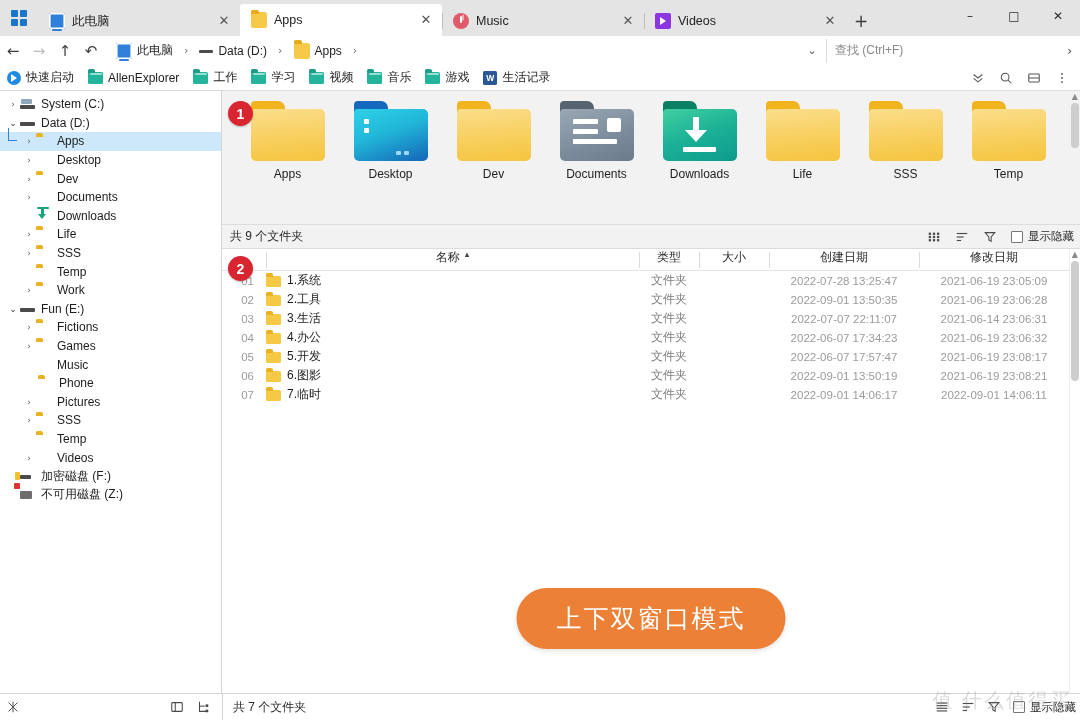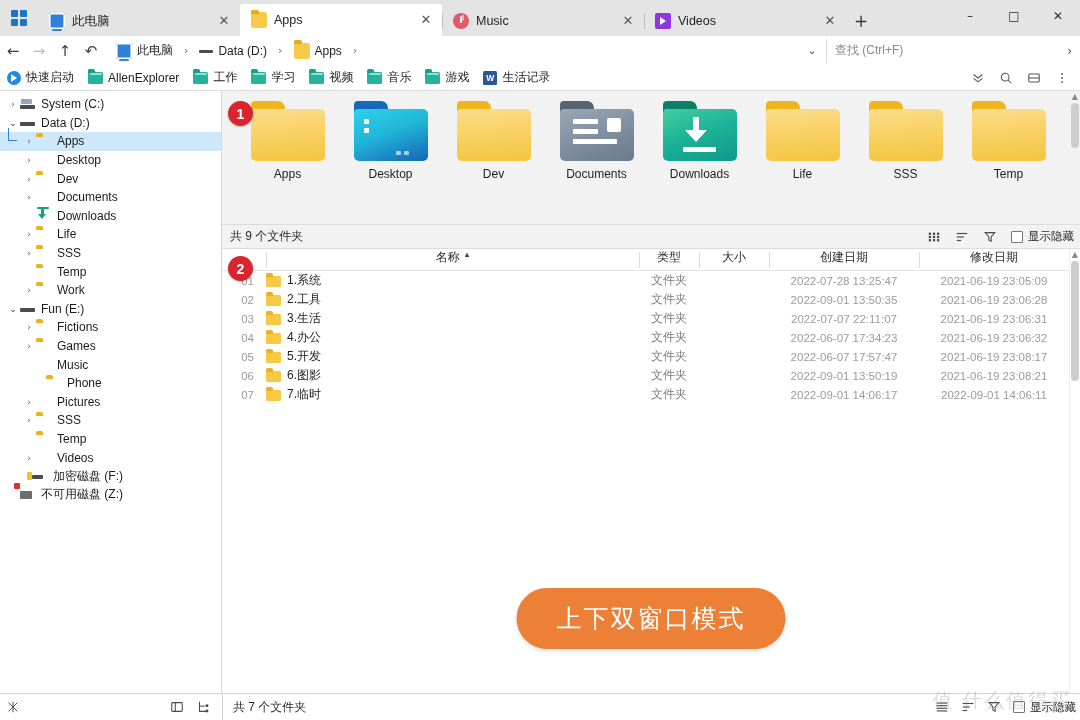--- a/index.html
+++ b/index.html
@@ -419,21 +419,21 @@
       <div class="tree-row" style="padding-left:22px">
         <span class="chev">›</span>
         <span class="ticon"><span class="y-folder"></span></span>
         <span class="tlabel">Games</span>
       </div>
       <div class="tree-row" style="padding-left:22px">
         <span class="chev"></span>
         <span class="ticon"><span class="sb-music"></span></span>
         <span class="tlabel">Music</span>
       </div>
-      <div class="tree-row" style="padding-left:32px">
+      <div class="tree-row" style="padding-left:24px">
         <span class="chev"></span>
         <span class="ticon"><span class="y-folder"></span></span>
         <span class="tlabel">Phone</span>
       </div>
       <div class="tree-row" style="padding-left:22px">
         <span class="chev">›</span>
         <span class="ticon"><span class="sb-pic"></span></span>
         <span class="tlabel">Pictures</span>
       </div>
       <div class="tree-row" style="padding-left:22px">
@@ -444,21 +444,21 @@
       <div class="tree-row" style="padding-left:22px">
         <span class="chev"></span>
         <span class="ticon"><span class="y-folder"></span></span>
         <span class="tlabel">Temp</span>
       </div>
       <div class="tree-row" style="padding-left:22px">
         <span class="chev">›</span>
         <span class="ticon"><span class="sb-vid"></span></span>
         <span class="tlabel">Videos</span>
       </div>
-      <div class="tree-row" style="padding-left:18px">
+      <div class="tree-row" style="padding-left:6px">
         <span class="chev"></span>
         <span class="ticon"><span class="sb-lock"></span></span>
         <span class="tlabel">加密磁盘 (F:)</span>
       </div>
       <div class="tree-row" style="padding-left:6px">
         <span class="chev"></span>
         <span class="ticon"><span class="sb-bad"></span></span>
         <span class="tlabel">不可用磁盘 (Z:)</span>
       </div>
     </div>
@@ -628,21 +628,21 @@
           </div>
           <div class="frow">
             <span class="idx">03</span>
             <span class="nm">
               <span class="y-folder"></span>
               <span>3.生活</span>
             </span>
             <span class="ty">文件夹</span>
             <span class="sz"></span>
             <span class="md">2022-07-07  22:11:07</span>
-            <span class="cd">2021-06-19  23:06:31</span>
+            <span class="cd">2021-06-14  23:06:31</span>
             <span style="width:11px;flex:0 0 11px"></span>
           </div>
           <div class="frow">
             <span class="idx">04</span>
             <span class="nm">
               <span class="y-folder"></span>
               <span>4.办公</span>
             </span>
             <span class="ty">文件夹</span>
             <span class="sz"></span>

